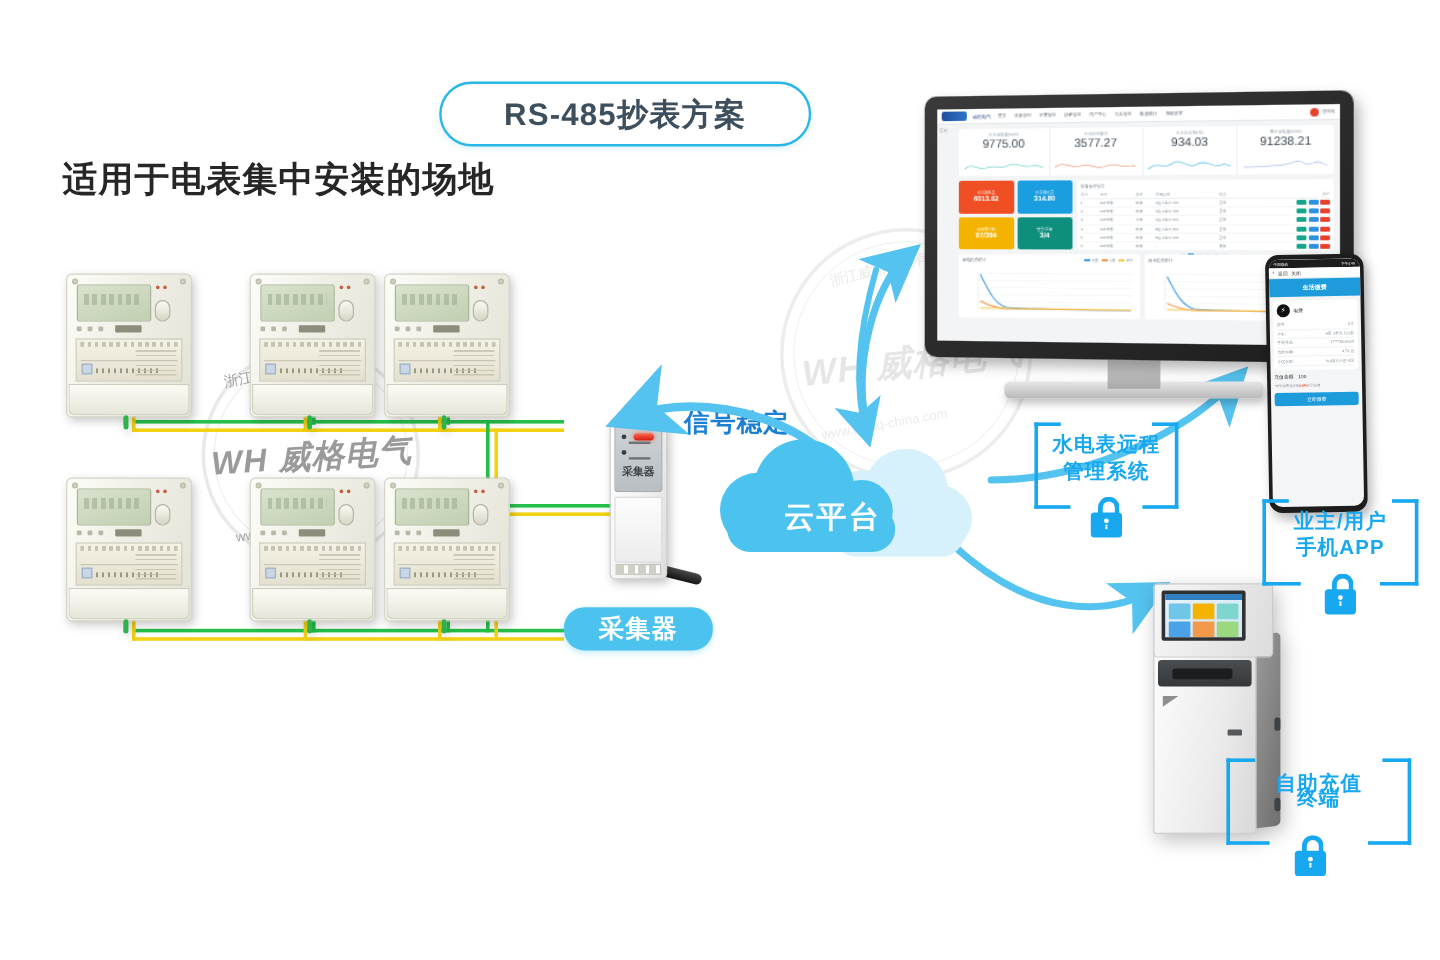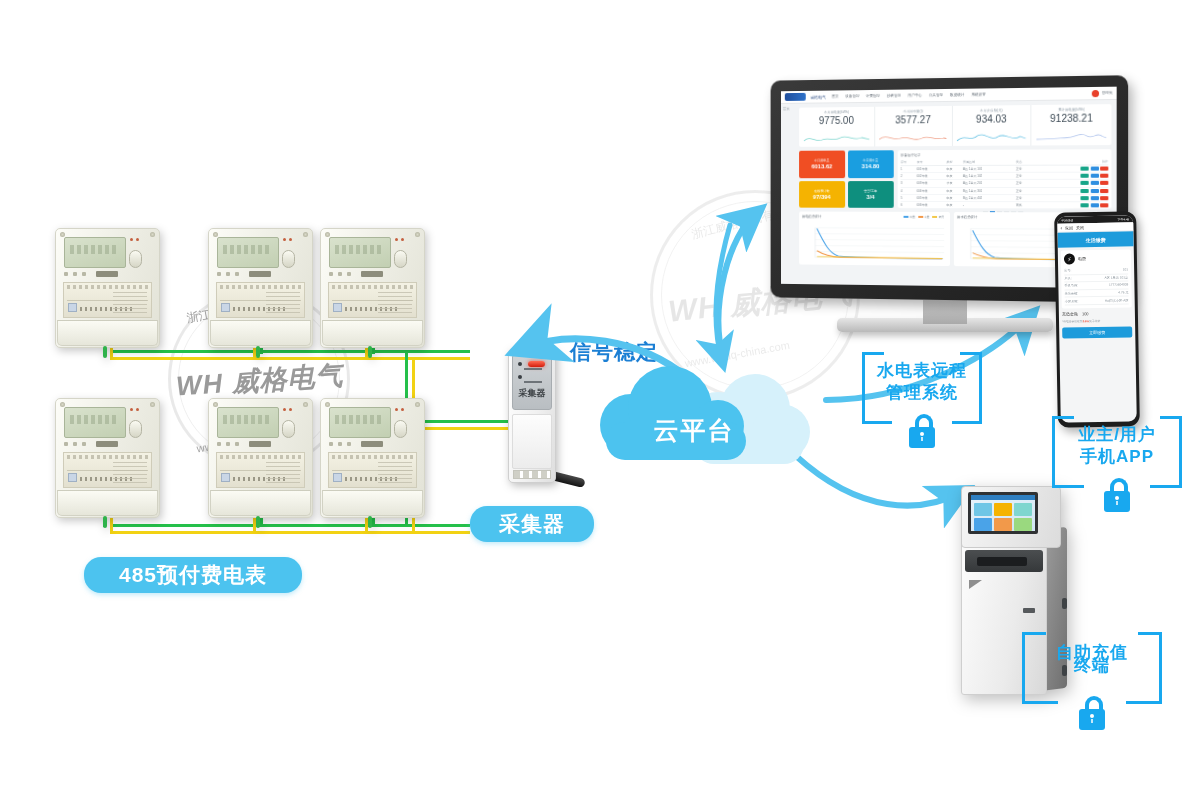--- a/index.html
+++ b/index.html
@@ -260,21 +260,21 @@
     border:4px solid #18a8ef; border-bottom:none; border-radius:9px 9px 0 0; }
   .lock .bodyL{ position:absolute; left:2px; top:13px; width:26px; height:21px;
     background:#18a8ef; border-radius:3px; }
   .lock .bodyL::after{ content:""; position:absolute; left:11px; top:5px; width:4px; height:4px;
     border-radius:50%; background:#fff; box-shadow:0 4px 0 -1px #fff, 0 6px 0 -1px #fff;}
 
   #co-pc{ left:862px; top:352px; width:120px; height:100px; }
   #co-pc .txt{ top:8px; }
   #co-app{ left:1052px; top:416px; width:130px; height:100px; }
   #co-app .txt{ top:8px; }
-  #co-kiosk{ left:1022px; top:632px; width:140px; height:100px; }
+  #co-kiosk{ left:1022px; top:632px; width:154px; height:100px; }
   #co-kiosk .txt{ top:10px; }
 
   
   svg.arrow{ position:absolute; overflow:visible; }
 </style>
 </head>
 <body>
 
 <div id="stage">
 
@@ -283,20 +283,22 @@
   <div class="wm-word">WH 威格电气</div>
   <div class="wm-url">www.wgdq-china.com</div>
 
   <div class="wm wm2">
     <div class="wm2-ring"></div>
     <div class="wm2-top">浙江威格电气有限公司</div>
     <div class="wm2-word">WH 威格电气</div>
     <div class="wm2-url">www.wgdq-china.com</div>
   </div>
 
+  <div class="pill-title">RS-485抄表方案</div>
+  <div class="headline">适用于电表集中安装的场地</div>
 
   <div class="wire g" style="left:110px; top:350px; width:360px; height:3px;"></div>
   <div class="wire y" style="left:110px; top:357px; width:360px; height:3px;"></div>
   <div class="wire g" style="left:110px; top:524px; width:360px; height:3px;"></div>
   <div class="wire y" style="left:110px; top:531px; width:360px; height:3px;"></div>
 
   <div class="wire g" style="left:405px; top:350px; width:3px; height:177px;"></div>
   <div class="wire y" style="left:412px; top:357px; width:3px; height:174px;"></div>
 
   <div class="wire g" style="left:405px; top:420px; width:120px; height:3px;"></div>
@@ -510,21 +512,20 @@
       <div class="dotA"></div>
         <div class="lab labA"></div>
       <div class="dotB"></div>
         <div class="lab labB"></div>
       <div class="name">采集器</div>
     </div>
     <div class="lower"></div>
     <div class="terms"></div>
   </div>
 
-  <div class="chip" id="chip-meters">485预付费电表</div>
   <div class="chip" id="chip-collector">采集器</div>
   <div class="signal-text">信号稳定</div>
 
   <svg class="arrow" style="left:450px; top:320px; width:260px; height:100px;">
     <defs>
       <marker id="ah1" markerWidth="9" markerHeight="9" refX="6" refY="4.5" orient="auto">
         <path d="M0,0 L9,4.5 L0,9 L2.4,4.5 Z" fill="#55c3ef"></path>
       </marker>
     </defs>
     <path d="M238,58 C190,18 120,10 74,28" stroke="#55c3ef" stroke-width="7" fill="none" stroke-linecap="round" marker-end="url(#ah1)"></path>

